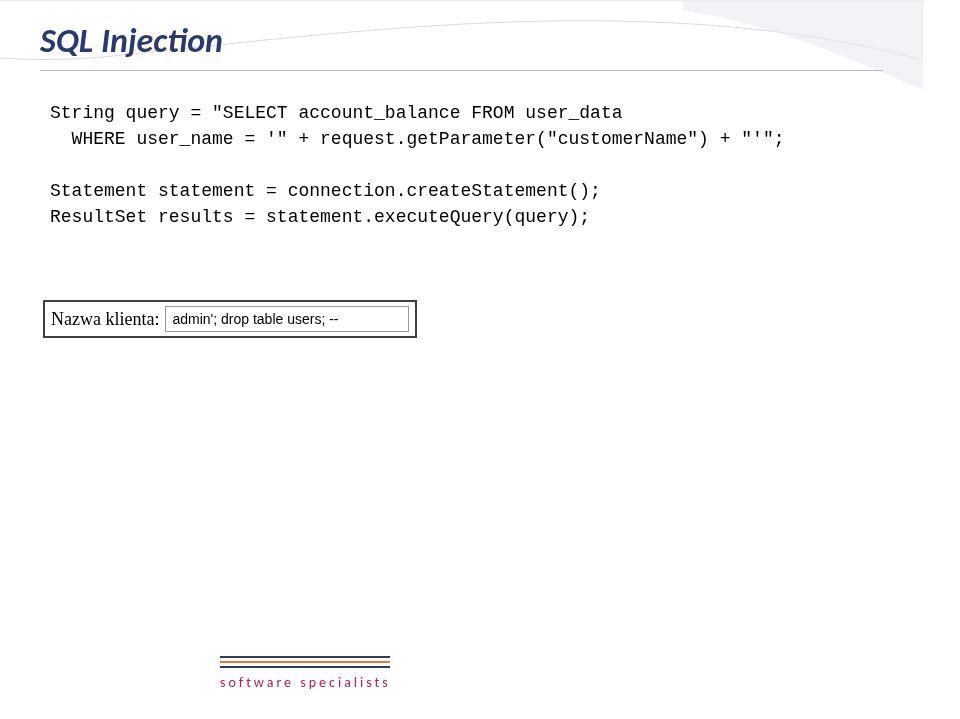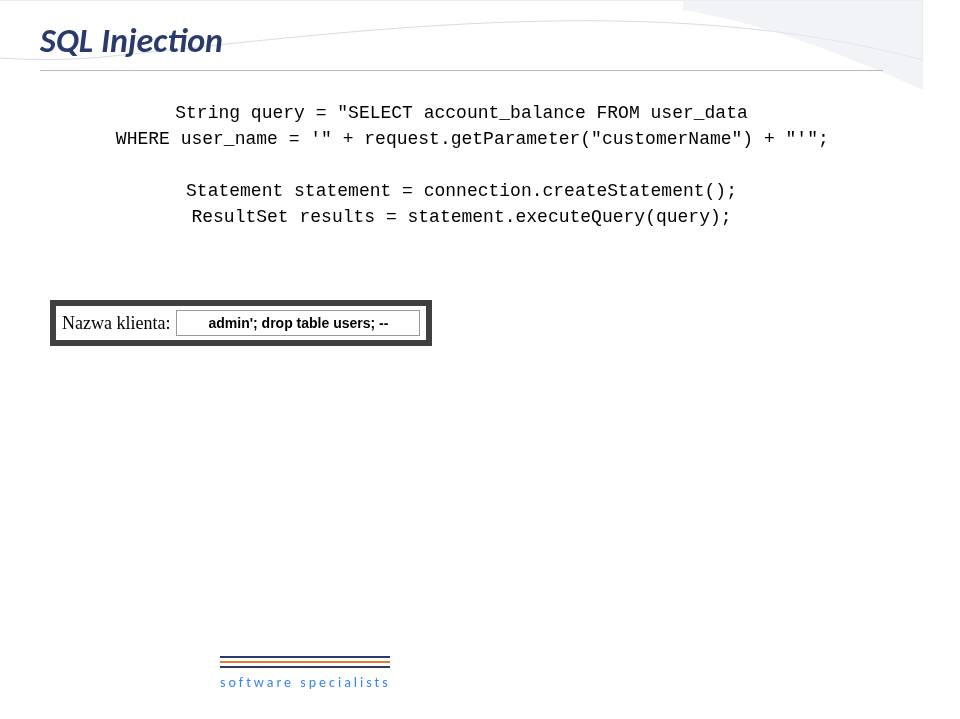--- a/index.html
+++ b/index.html
@@ -10,21 +10,20 @@
     background: #ffffff;
     font-family: "Segoe UI", "Calibri", Arial, sans-serif;
     position: relative;
     overflow: hidden;
   }
   .slide {
     position: relative;
     width: 923px;
     height: 719px;
     box-sizing: border-box;
-    text-align: center;
   }
   .curve-bg {
     position: absolute;
     top: 0;
     right: 0;
     width: 960px;
     height: 719px;
     pointer-events: none;
     z-index: 0;
   }
@@ -55,22 +54,22 @@
     font-family: "Courier New", monospace;
     font-size: 18px;
     line-height: 1.45;
     color: #000;
     white-space: pre;
     z-index: 2;
   }
   .form-mock {
     position: absolute;
     top: 300px;
-    left: 50px;
-    border: 6px solid #404040;
+    left: 43px;
+    border: 2px solid #404040;
     padding: 4px 6px;
     display: flex;
     align-items: center;
     gap: 6px;
     z-index: 2;
     background: #fff;
   }
   .form-mock .label {
     font-family: "Times New Roman", serif;
     font-size: 18px;
@@ -78,21 +77,20 @@
   }
   .form-mock .field {
     border: 1px solid #999;
     padding: 2px 6px;
     font-family: Arial, sans-serif;
     font-size: 14px;
     min-width: 230px;
     height: 20px;
     line-height: 20px;
     background: #fff;
-    font-weight: bold;
   }
   .logo-area {
     position: absolute;
     left: 220px;
     bottom: 28px;
     display: flex;
     flex-direction: column;
     gap: 4px;
     z-index: 2;
   }
@@ -119,21 +117,21 @@
     margin-top: 2px;
   }
   .lines .ln {
     height: 2px;
     width: 170px;
   }
   .ln.blue { background: #2a3a6b; }
   .ln.orange { background: #e77a2e; }
   .tagline {
     font-size: 14px;
-    color: #3b82f6;
+    color: #be185d;
     letter-spacing: 3px;
     margin-top: 2px;
   }
 </style>
 </head>
 <body>
 
 <div class="slide">
   <svg class="curve-bg" viewBox="0 0 960 719" preserveAspectRatio="none">
     <path d="M 0 0 L 960 0 L 960 60 C 700 -10 400 30 160 55 C 100 62 50 60 0 55 Z" fill="none" stroke="#d8dbe6" stroke-width="1"></path>

